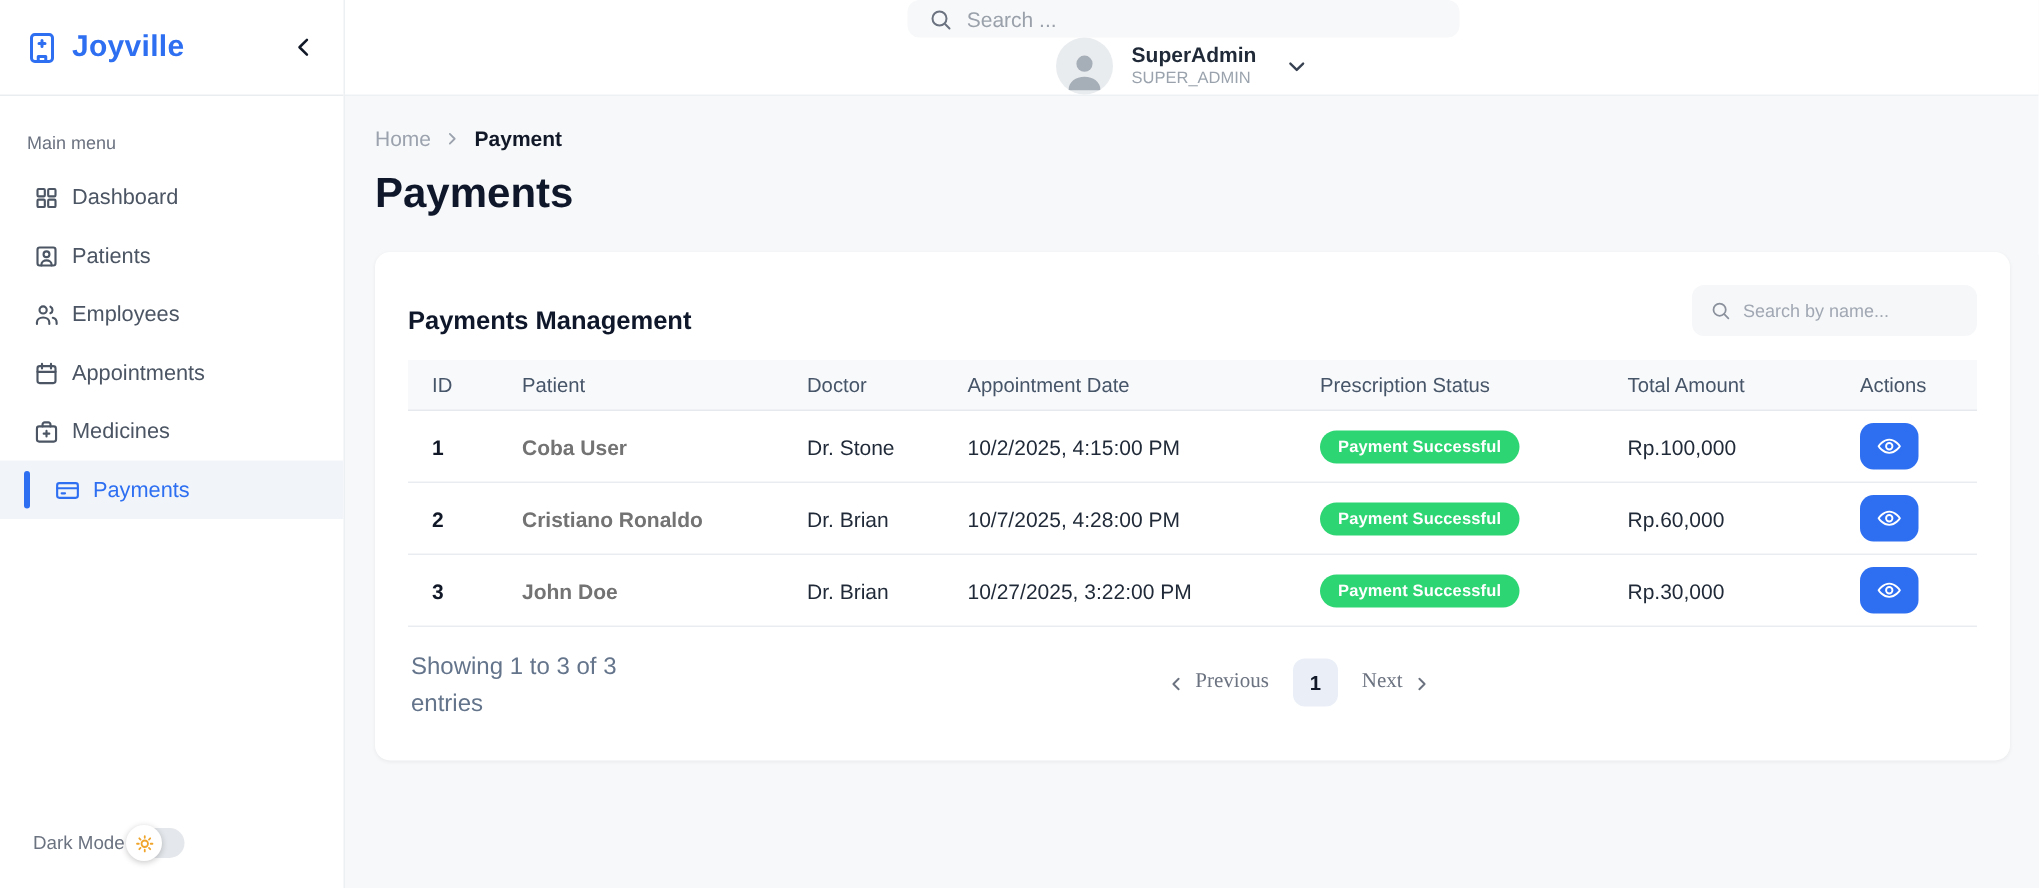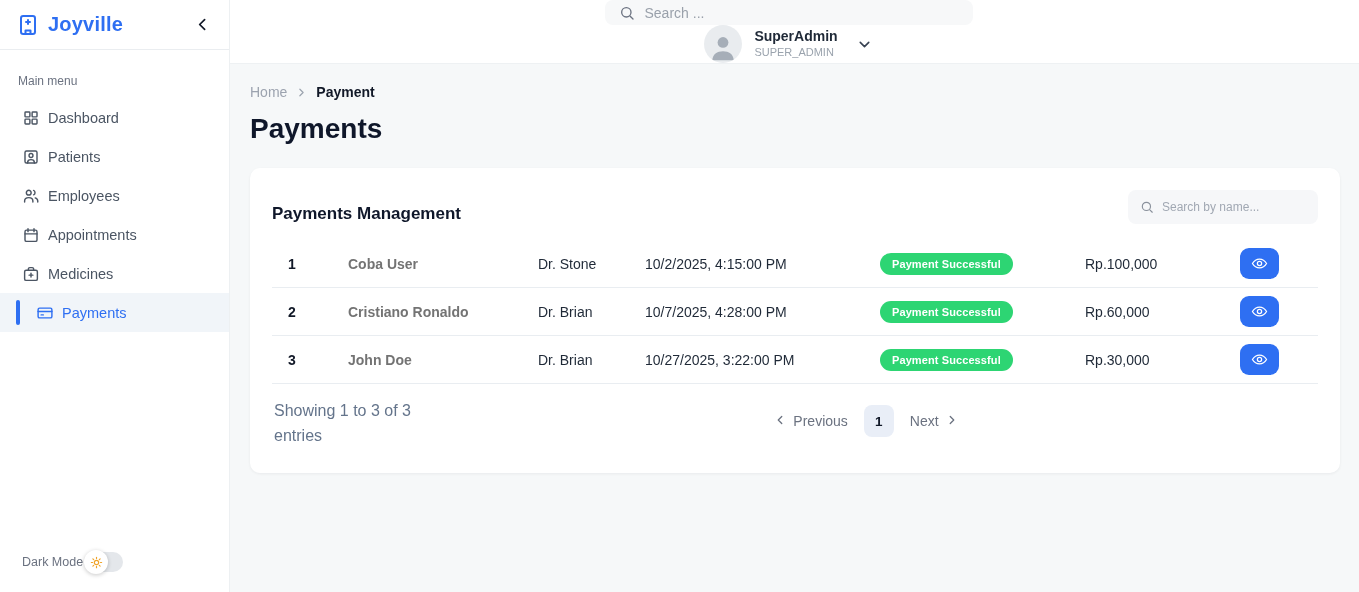--- a/index.html
+++ b/index.html
@@ -13,21 +13,21 @@
     background:#ffffff;color:#111827;overflow:hidden;font-size:14px;
   }
   svg{display:block;}
 
   
   .sidebar{
     position:absolute;left:0;top:0;width:230px;height:592px;
     background:#fff;border-right:1px solid #edf0f2;z-index:5;
   }
   .sidebar-header{
-    height:50px;display:flex;align-items:center;justify-content:space-between;
+    height:64px;display:flex;align-items:center;justify-content:space-between;
     padding:0 18px 0 16px;border-bottom:1px solid #eaedf0;
   }
   .logo{display:flex;align-items:center;gap:8px;color:var(--accent);}
   .logo-text{font-size:20px;font-weight:700;letter-spacing:.2px;}
   .collapse-btn{color:#111827;cursor:pointer;display:flex;align-items:center;}
   .section-label{
     margin:24px 0 10px 18px;font-size:12px;color:#6b7280;
   }
   .menu{list-style:none;}
   .menu-item{
@@ -129,21 +129,21 @@
     width:39px;height:31px;border:none;border-radius:9px;background:var(--accent);
     display:flex;align-items:center;justify-content:center;cursor:pointer;
   }
 
   .tfoot{display:flex;align-items:flex-start;padding:15px 22px 24px 24px;}
   .showing{width:140px;font-size:16px;color:#64748b;line-height:1.55;}
   .pagination{
     flex:1;display:flex;align-items:center;justify-content:center;gap:16px;
     color:#6b7280;font-size:14px;margin-top:6px;
   }
-  .page-nav{display:flex;align-items:flex-start;gap:6px;cursor:pointer;color:#6b7280;}
+  .page-nav{display:flex;align-items:flex-end;gap:6px;cursor:pointer;color:#6b7280;font-family:Liberation Serif, serif;}
   .page-current{
     width:30px;height:32px;border-radius:8px;background:#e9eef7;color:#111827;
     font-weight:600;font-size:13.5px;display:flex;align-items:center;justify-content:center;
     cursor:pointer;
   }
 </style>
 </head>
 <body>
 
 <aside class="sidebar">
@@ -297,20 +297,29 @@
             <svg width="14" height="14" viewBox="0 0 24 24" fill="none" stroke="#8a919c" stroke-width="2" stroke-linecap="round">
               <circle cx="11" cy="11" r="7"></circle>
                 <path d="M16.8 16.8L21 21"></path>
             </svg>
           </span>
           <input type="text" placeholder="Search by name..." style="">
         </div>
       </div>
 
       <div class="table">
+        <div class="trow thead">
+          <div class="tcell">ID</div>
+          <div class="tcell">Patient</div>
+          <div class="tcell">Doctor</div>
+          <div class="tcell">Appointment Date</div>
+          <div class="tcell">Prescription Status</div>
+          <div class="tcell">Total Amount</div>
+          <div class="tcell">Actions</div>
+        </div>
 
         <div class="trow tbody-row">
           <div class="tcell cell-id">1</div>
           <div class="tcell cell-patient">Coba User</div>
           <div class="tcell">Dr. Stone</div>
           <div class="tcell">10/2/2025, 4:15:00 PM</div>
           <div class="tcell">
             <span class="badge">Payment Successful</span>
           </div>
           <div class="tcell">Rp.100,000</div>

